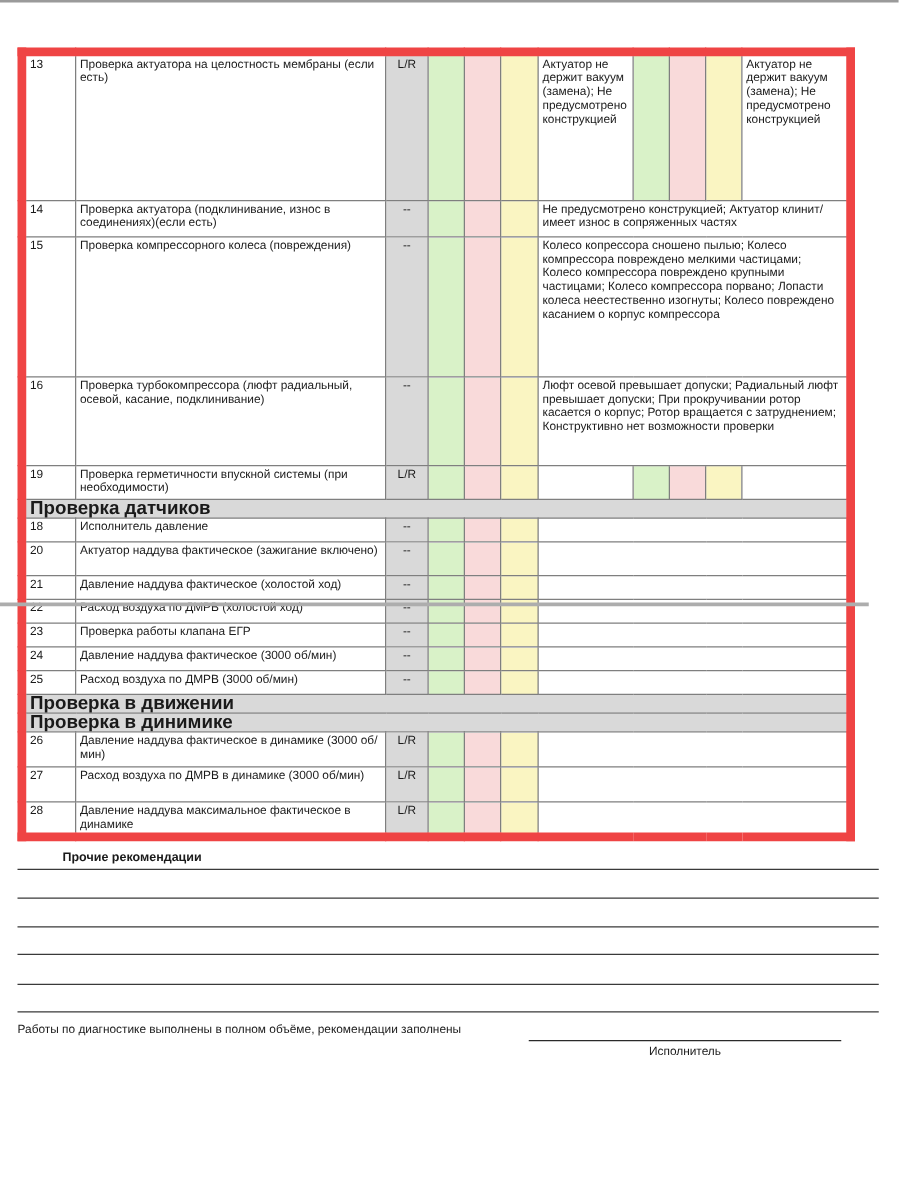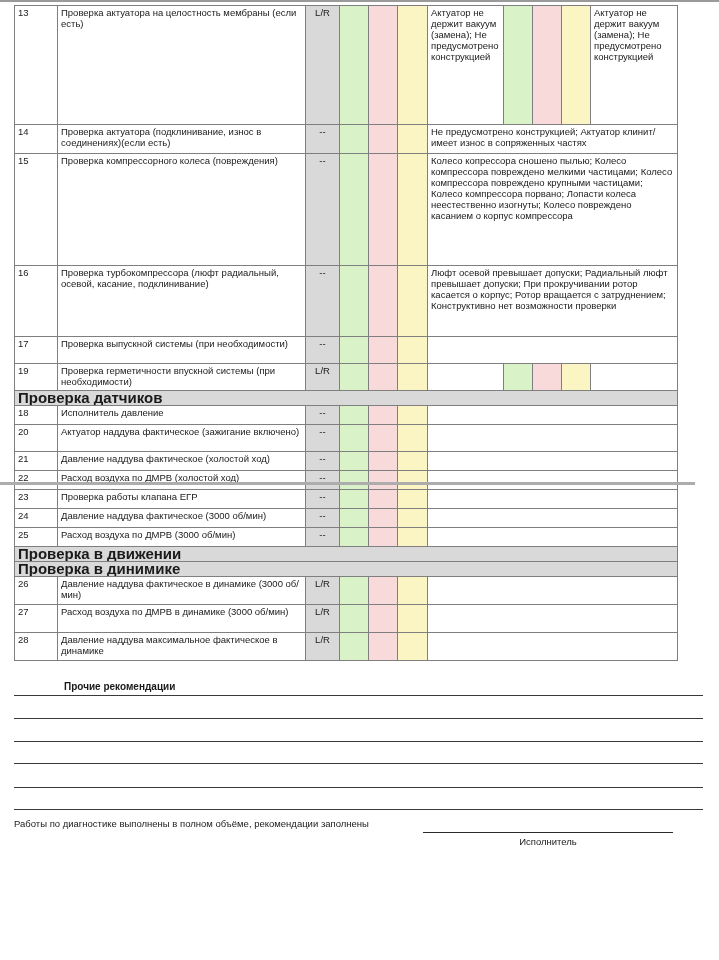--- a/index.html
+++ b/index.html
@@ -16,40 +16,40 @@
     font-size:9.5px; line-height:11px;
   }
   table.diag td{
     border:1px solid #7f7f7f;
     vertical-align:top;
     padding:1px 3px;
     overflow:hidden;
     word-wrap:break-word;
     overflow-wrap:break-word;
   }
-  table.diag{border:1px solid #ef4444;}
+  table.diag{border:7px solid #ef4444;margin-top:33px;}
   td.num{padding:1px 2px;}
   td.mode{background:var(--gray); text-align:center; vertical-align:middle; padding:0;}
   td.g{background:var(--green); padding:0;}
   td.p{background:var(--pink); padding:0;}
   td.y{background:var(--yellow); padding:0;}
   td.txt{padding:0 2px;}
   td.dash{border-left:1px dashed #999999;}
   td.section{
     background:var(--gray); font-weight:bold; font-size:15px;
     vertical-align:middle; padding:0 3px;
   }
   tr.rh13 td{height:119px;} tr.rh14 td{height:29px;} tr.rh15 td{height:112px;}
   tr.rh16 td{height:71px;} tr.rh17 td{height:27px;} tr.rh18 td{height:27px;}
   tr.sec td{height:15px;} tr.rs td{height:19px;} tr.rs2 td{height:27px;}
   tr.rd td{height:28px;}
 
   .pagebreak-line{position:absolute; left:0; top:482px; width:695px; height:3px; background:#adadad; z-index:5;}
 
-  .rec-label{position:absolute; left:28px; top:681px; font-size:10px; font-weight:bold;padding-left:36px;}
+  .rec-label{position:absolute; left:14px; top:681px; font-size:10px; font-weight:bold;padding-left:36px;}
   .wline{position:absolute; left:14px; width:689px; height:0; border-top:1px solid #3a3a3a;}
   .note{position:absolute; left:14px; top:818px; font-size:9.5px;text-align:center;}
   .sig-line{position:absolute; left:423px; top:832px; width:250px; height:0; border-top:1px solid #2a2a2a;}
   .sig-caption{position:absolute; left:423px; top:836px; width:250px; text-align:center; font-size:9.5px;}
 </style>
 </head>
 <body>
 
 <div class="page">
   <div class="top-edge"></div>
@@ -107,29 +107,20 @@
     <tr class="rh16">
       <td class="num">16</td>
       <td>Проверка турбокомпрессора (люфт радиальный, осевой, касание, подклинивание)</td>
       <td class="mode">--</td>
       <td class="g"></td>
       <td class="p"></td>
       <td class="y"></td>
       <td class="txt dash" colspan="5">Люфт осевой превышает допуски; Радиальный люфт превышает допуски; При прокручивании ротор касается о корпус; Ротор вращается с затруднением; Конструктивно нет возможности проверки</td>
     </tr>
 
-    <tr class="rh17">
-      <td class="num">17</td>
-      <td>Проверка выпускной системы (при необходимости)</td>
-      <td class="mode">--</td>
-      <td class="g"></td>
-      <td class="p"></td>
-      <td class="y"></td>
-      <td class="dash" colspan="5"></td>
-    </tr>
 
     <tr class="rh18">
       <td class="num">19</td>
       <td>Проверка герметичности впускной системы (при необходимости)</td>
       <td class="mode">L/R</td>
       <td class="g"></td>
       <td class="p"></td>
       <td class="y"></td>
       <td class="dash"></td>
       <td class="g"></td>

